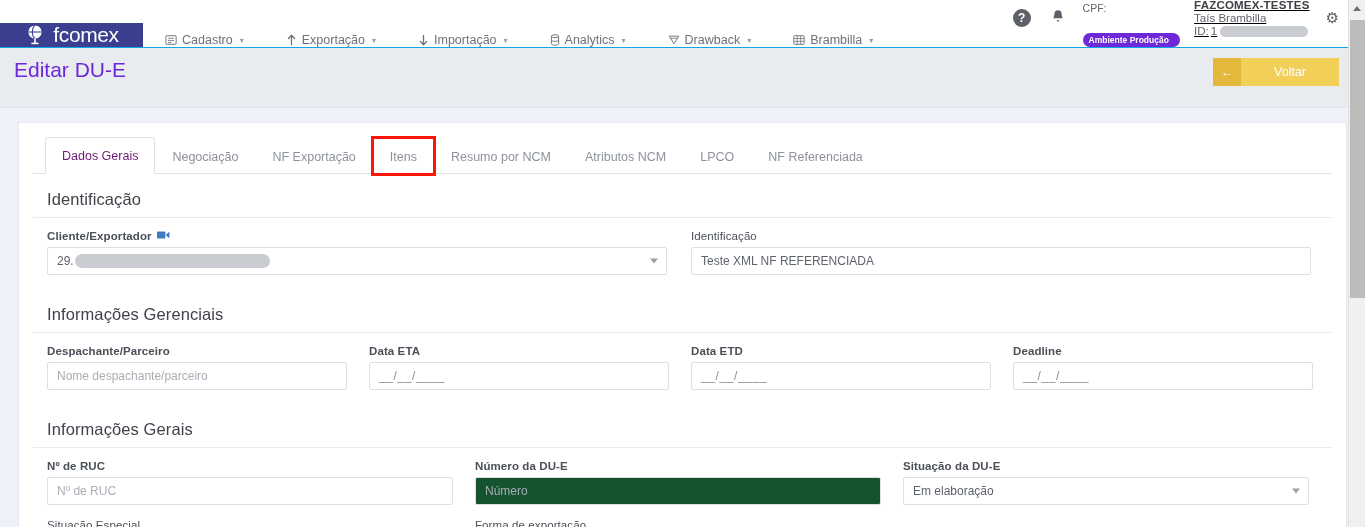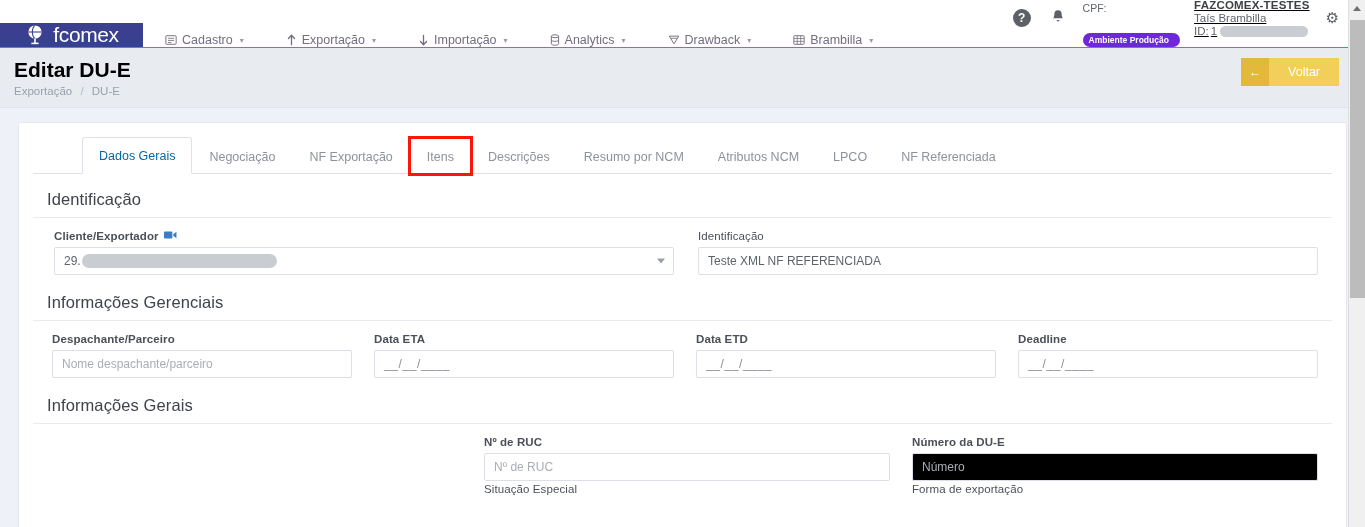--- a/index.html
+++ b/index.html
@@ -92,39 +92,39 @@
   .gear-icon { font-size: 15px; color: #5d6067; cursor: pointer; }
 
   
   .page-header {
     position: relative;
     height: 60px;
     background: #e8ebf0;
     border-bottom: 1px solid #dfe3ea;
     padding: 9px 0 0 14px;
   }
-  .page-title { font-size: 21px; color: #000000; font-weight: 700; line-height: 26px; }
+  .page-title { font-size: 21px; color: #6d28d9; font-weight: 400; line-height: 26px; }
   .breadcrumb { font-size: 11.5px; color: #9aa0ab; margin-top: 2px; }
   .breadcrumb .sep { margin: 0 5px; color: #b4b9c2; }
   .breadcrumb a { color: #9aa0ab; text-decoration: none; }
 
   .back-btn {
     position: absolute; right: 26px; top: 10px;
     height: 28px; display: flex; align-items: stretch;
     border: none; cursor: pointer; overflow: hidden;
     font-family: inherit;
   }
   .back-btn .bb-ico {
     background: #e2b93b; color: #ffffff;
     width: 28px; display:flex; align-items:center; justify-content:center;
     font-size: 12px;
   }
   .back-btn .bb-lbl {
     background: #f2cf58; color: #ffffff;
-    padding: 0 19px; display:flex; align-items:center;
+    padding: 0 33px; display:flex; align-items:center;
     font-size: 12.5px;
   }
 
   
   .content-wrap { padding: 14px 18px 0 18px; }
   .card {
     background: #ffffff;
     border: 1px solid #e6e9ef;
     border-radius: 2px;
     padding: 14px 14px 0 14px;
@@ -144,47 +144,46 @@
     color: #8d929b;
     padding: 10px 16px 9px 16px;
     cursor: pointer;
     border: 1px solid transparent;
     border-bottom: none;
     margin-bottom: -1px;
     white-space: nowrap;
     line-height: 16px;
   }
   .tab.active {
-    color: #0369a1;
+    color: #701a75;
     background: #ffffff;
     border-color: #dfe2e8;
     border-bottom: 1px solid #ffffff;
     border-top-left-radius: 3px;
     border-top-right-radius: 3px;
-    margin-left: 37px;
   }
   .tab.highlighted {
     outline: 3px solid #fb1605;
     outline-offset: -1px;
     position: relative;
     z-index: 5;
   }
 
   
   .section-title {
     font-size: 16.5px;
     color: #3f434a;
     font-weight: 400;
     padding: 16px 0 8px 14px;
     border-bottom: 1px solid #e8ebef;
     margin-bottom: 12px;
     letter-spacing: .1px;
   }
 
-  .row { display: flex; padding: 0 14px; margin-bottom: 2px; justify-content: flex-end; }
+  .row { display: flex; padding: 0 14px; margin-bottom: 14px; }
   .field { display: flex; flex-direction: column; }
   .field-label {
     font-size: 11.5px;
     color: #4b5058;
     font-weight: bold;
     margin-bottom: 5px;
     display: flex; align-items: center; gap: 5px;
     letter-spacing: .1px;
   }
   .field-label.light { font-weight: normal; color:#4b5058; }
@@ -194,21 +193,21 @@
     border: 1px solid #dcdfe5;
     border-radius: 2px;
     background: #ffffff;
     display: flex;
     align-items: center;
     padding: 0 9px;
     font-size: 12px;
     color: #5e636b;
     position: relative;
   }
-  .ctl.disabled { background: #000000; }
+  .ctl.disabled { background: #14532d; }
   .ctl .ph { color: #a9adb5; }
   .ctl .val { color: #5e636b; }
   .ctl .mask { color: #8a8f97; letter-spacing: .6px; }
   .ctl.select { padding-right: 14px; cursor: pointer; }
   .ctl.select .arrow {
     position: absolute; right: 8px; top: 50%; transform: translateY(-50%);
     width: 0; height: 0;
     border-left: 4px solid transparent;
     border-right: 4px solid transparent;
     border-top: 5px solid #9aa0a8;
@@ -353,41 +352,35 @@
         <span class="redact-pill" style="width:88px;height:11px;"></span>
       </span>
     </div>
 
     <span class="gear-icon">⚙</span>
   </div>
 </div>
 
 <div class="page-header">
   <div class="page-title">Editar DU-E</div>
-  <div class="breadcrumb">
-    <a href="#">Exportação</a>
-    <span class="sep">/</span>
-    <span>DU-E</span>
-  </div>
 
   <button class="back-btn">
     <span class="bb-ico">←</span>
     <span class="bb-lbl">Voltar</span>
   </button>
 </div>
 
 <div class="content-wrap">
   <div class="card">
 
     <div class="tabs">
       <div class="tab active"><span>Dados Gerais</span></div>
       <div class="tab"><span>Negociação</span></div>
       <div class="tab"><span>NF Exportação</span></div>
       <div class="tab highlighted"><span>Itens</span></div>
-      <div class="tab"><span>Descrições</span></div>
       <div class="tab"><span>Resumo por NCM</span></div>
       <div class="tab"><span>Atributos NCM</span></div>
       <div class="tab"><span>LPCO</span></div>
       <div class="tab"><span>NF Referenciada</span></div>
     </div>
 
     <div class="section-title">Identificação</div>
 
     <div class="row">
       <div class="field" style="width:620px;">
@@ -457,20 +450,27 @@
         </div>
       </div>
 
       <div class="field" style="width:406px; margin-left:22px;">
         <span class="field-label">Número da DU-E</span>
         <div class="ctl disabled">
           <span class="ph">Número</span>
         </div>
       </div>
 
+      <div class="field" style="width:406px; margin-left:22px;">
+        <span class="field-label">Situação da DU-E</span>
+        <div class="ctl select">
+          <span class="val">Em elaboração</span>
+          <span class="arrow"></span>
+        </div>
+      </div>
     </div>
 
     <div class="row">
       <div class="field" style="width:406px;">
         <span class="field-label light">Situação Especial</span>
 
       </div>
 
       <div class="field" style="width:406px; margin-left:22px;">
         <span class="field-label light">Forma de exportação</span>

